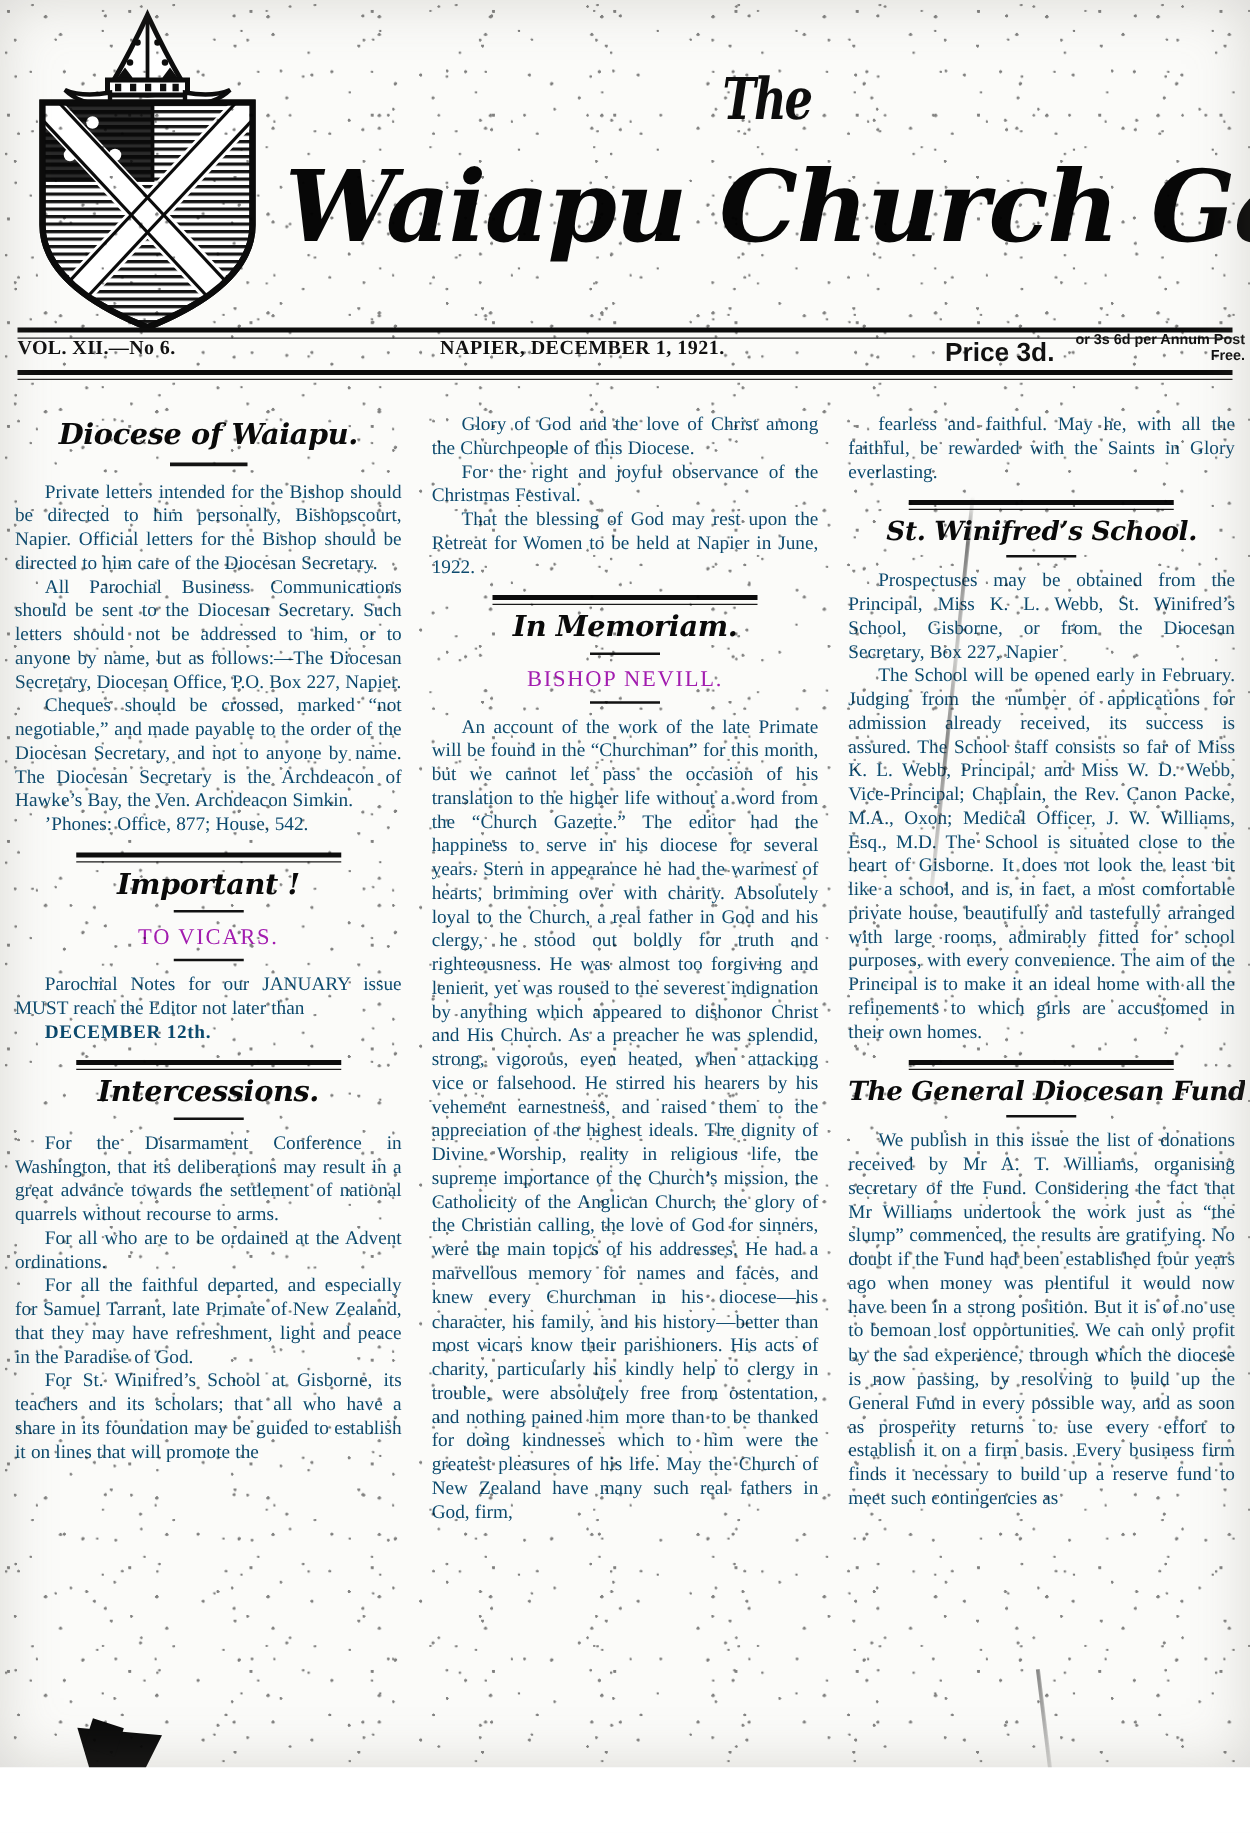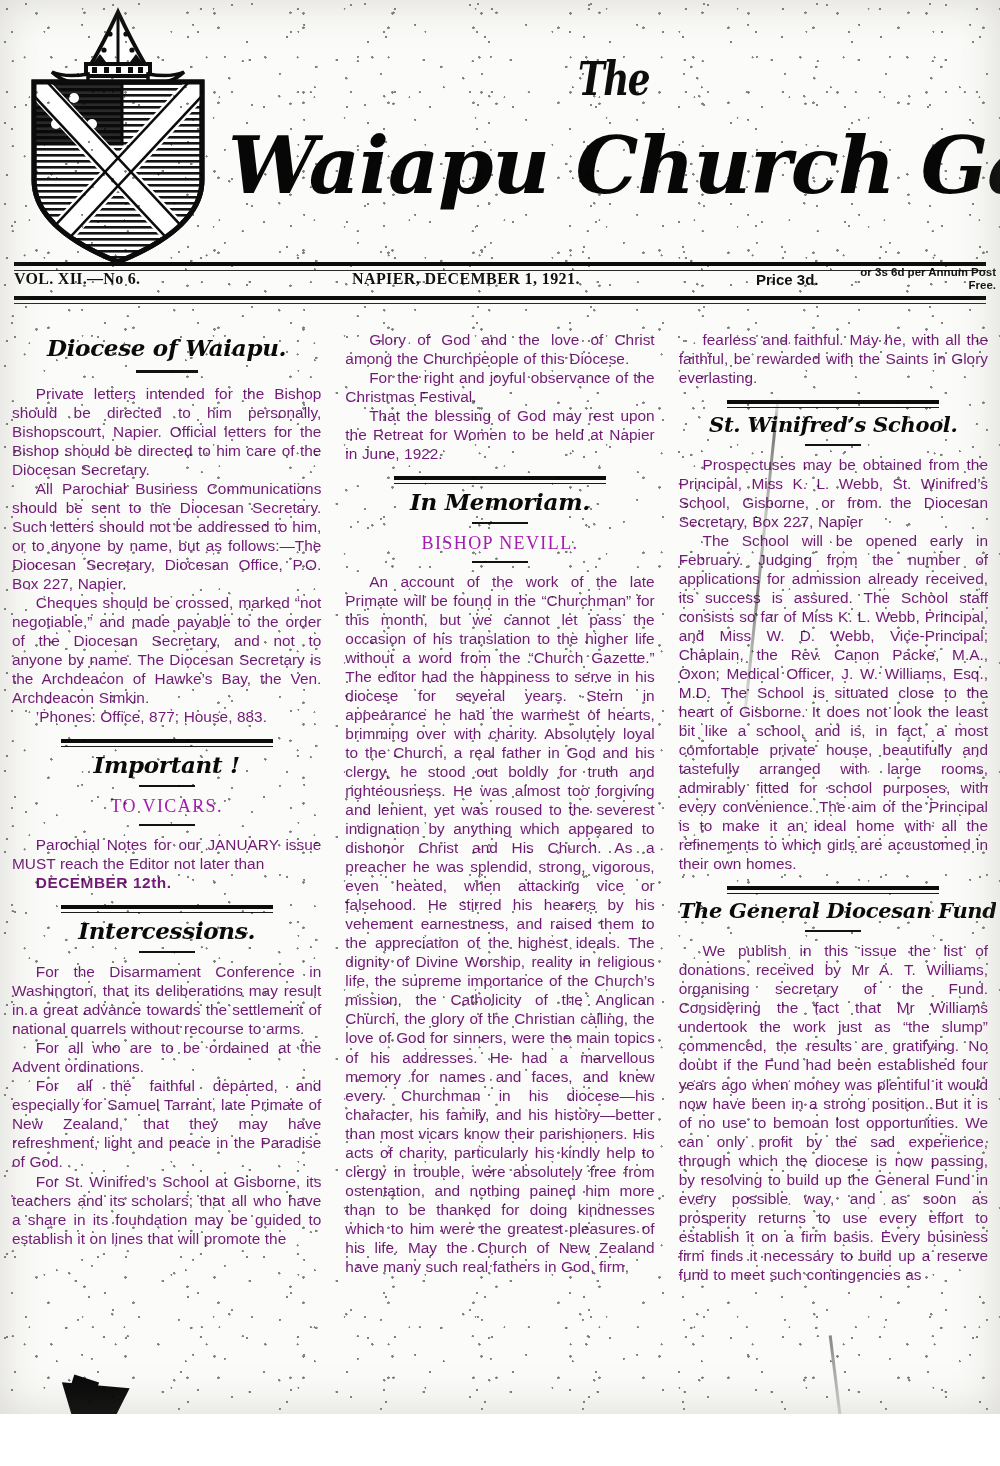--- a/index.html
+++ b/index.html
@@ -140,21 +140,21 @@
     font-weight: bold;
     font-size: 16px;
     letter-spacing: .4px;
   }
   #volbar .price {
     position: absolute;
     left: 756px;
     top: 3px;
     font-family: "Liberation Sans", sans-serif;
     font-weight: bold;
-    font-size: 15px;
+    font-size: 21px;
   }
   #volbar .sub {
     position: absolute;
     left: 846px;
     top: -2px;
     width: 150px;
     text-align: right;
     font-family: "Liberation Sans", sans-serif;
     font-weight: bold;
     font-size: 11.5px;
@@ -171,26 +171,26 @@
   }
   .col {
     width: 312px;
     padding: 0 8px;
     margin: 0 4px;
     overflow: hidden;
     height: 1136px;
   }
   .col p {
     margin: 0;
-    font-family: Liberation Sans, sans-serif;
+    font-family: Liberation Serif, serif;
     font-size: 15.4px;
     line-height: 1.235;
     text-align: justify;
     text-indent: 1.55em;
-    color: #701a75;
+    color: #0c4a6e;
     word-spacing: .02em;
     hyphens: manual;
   }
   h2.gothic {
     margin: 4px 0 0;
     text-align: center;
     font-family: "DejaVu Serif", "Liberation Serif", serif;
     font-weight: bold;
     font-style: italic;
     font-size: 23px;
@@ -372,21 +372,21 @@
 
   <div id="cols">
 
     <div class="col">
 
       <h2 class="gothic">Diocese of Waiapu.</h2>
       <div class="dash"></div>
       <p>Private letters intended for the Bishop should be directed to him personally, Bishopscourt, Napier. Official letters for the Bishop should be directed to him care of the Diocesan Secretary.</p>
       <p>All Parochial Business Communications should be sent to the Diocesan Secretary. Such letters should not be addressed to him, or to anyone by name, but as follows:—The Diocesan Secretary, Diocesan Office, P.O. Box 227, Napier.</p>
       <p>Cheques should be crossed, marked “not negotiable,” and made payable to the order of the Diocesan Secretary, and not to anyone by name. The Diocesan Secretary is the Archdeacon of Hawke’s Bay, the Ven. Archdeacon Simkin.</p>
-      <p>’Phones: Office, 877; House, 883.</p>
+      <p>’Phones: Office, 877; House, 542.</p>
 
       <div class="sec-rule">
         <div class="a"></div>
           <div class="b"></div>
       </div>
       <h2 class="gothic">Important !</h2>
       <div class="dash thin"></div>
       <h3 class="caps">TO VICARS.</h3>
       <div class="dash thin"></div>
       <p>Parochial Notes for our JANUARY issue MUST reach the Editor not later than</p>

